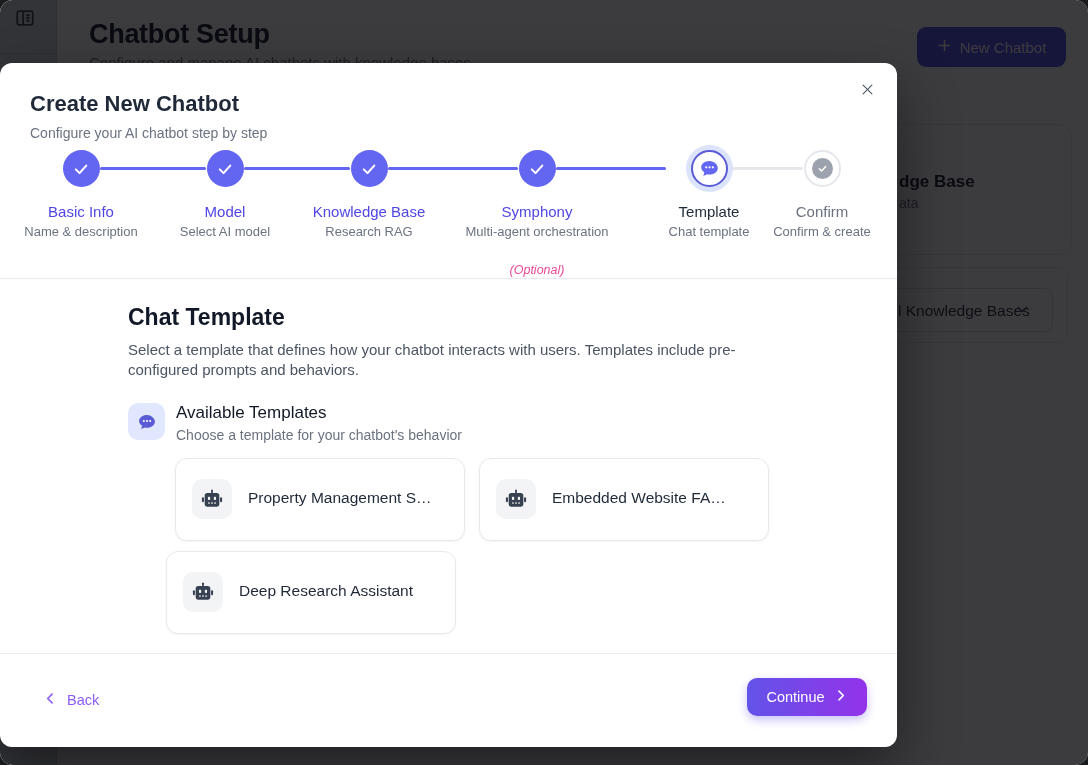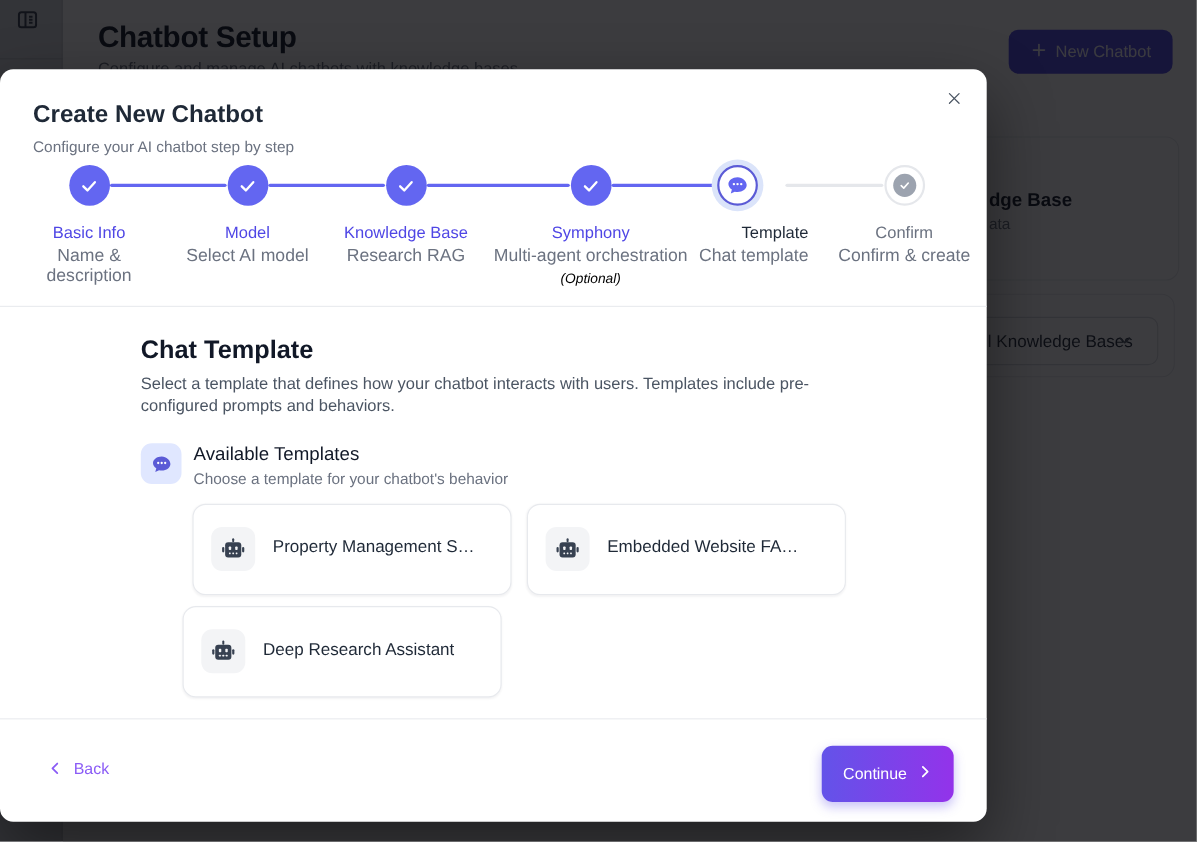--- a/index.html
+++ b/index.html
@@ -1,18 +1,18 @@
 <!DOCTYPE html>
 <html><head>
 <meta charset="utf-8">
 <style>
   * { margin:0; padding:0; box-sizing:border-box; }
   html,body { background:#1a1b1d; }
   body { font-family:"Liberation Sans", sans-serif; }
-  #scene { position:relative; width:1088px; height:765px; overflow:hidden; background:#ffffff; margin:0 auto; }
+  #scene { position:relative; width:1088px; height:765px; overflow:hidden; background:#ffffff; margin:0 auto;border-radius:13px; }
 
   
   .bg-sidebar { position:absolute; left:0; top:0; width:57px; height:765px; background:#d6d9dd; border-right:1px solid #c3c6cb; }
   .bg-sidebar-divider { position:absolute; left:0; top:53px; width:57px; height:1px; background:#b9bcc2; }
   .bg-panel-btn { position:absolute; left:12px; top:6px; width:26px; height:26px; display:flex; align-items:center; justify-content:center; color:#374151; background:transparent; border:none; cursor:pointer; }
   .bg-title { position:absolute; left:89px; top:19px; font-size:27px; font-weight:700; color:#111827; letter-spacing:-0.3px; }
   .bg-subtitle { position:absolute; left:89px; top:54px; font-size:15px; color:#6b7280; }
   .bg-new-btn { position:absolute; left:917px; top:27px; width:149px; height:40px; background:#4f46e5; border:none; border-radius:9px; color:#f5f6ff; font-size:15px; font-family:inherit; display:flex; align-items:center; justify-content:center; gap:8px; cursor:pointer; }
   .bg-card { position:absolute; background:#ffffff; border:1px solid #e5e7eb; border-radius:12px; }
   .bg-kb-card { left:640px; top:124px; width:432px; height:131px; }
@@ -39,43 +39,43 @@
   .step { position:absolute; top:87px; text-align:center; cursor:pointer; }
   .step-circle { width:37px; height:37px; border-radius:50%; margin:0 auto; display:flex; align-items:center; justify-content:center; }
   .step-circle.completed { background:#6366f1; }
   .step-circle.active { background:#ffffff; border:2.5px solid #5b5bd6; box-shadow:0 0 0 5px #dbe4fa; }
   .step-circle.upcoming { background:#ffffff; border:2px solid #e5e7eb; }
   .upcoming-inner { width:21px; height:21px; border-radius:50%; background:#9ca3af; display:flex; align-items:center; justify-content:center; }
   .step-label { margin-top:16px; font-size:15px; font-weight:500; }
   .step.done-step .step-label { color:#4f46e5; }
   .step.active-step .step-label { color:#1f2937; }
   .step.todo-step .step-label { color:#6b7280; }
-  .step-sub { margin-top:4px; font-size:16px; color:#6b7280; }
-  .step-note { margin-top:4px; font-size:12.5px; font-style:italic; color:#000000; }
+  .step-sub { margin-top:4px; font-size:13px; color:#6b7280; }
+  .step-note { margin-top:24px; font-size:12.5px; font-style:italic; color:#ec4899; }
 
   .modal-divider { position:absolute; left:0; top:215px; width:100%; height:1px; background:#e8eaee; }
 
   
   .content-heading { position:absolute; left:128px; top:241px; font-size:23px; font-weight:700; color:#111827; }
   .content-desc { position:absolute; left:128px; top:277px; width:650px; font-size:15px; line-height:20px; color:#4b5563; }
   .section-icon { position:absolute; left:128px; top:340px; width:37px; height:37px; border-radius:10px; background:#e0e7ff; display:flex; align-items:center; justify-content:center; color:#5b5bd6; }
   .section-title { position:absolute; left:176px; top:340px; font-size:17px; font-weight:400; color:#111827; }
   .section-sub { position:absolute; left:176px; top:364px; font-size:14px; color:#6b7280; }
 
   .tpl-card { position:absolute; width:290px; height:83px; background:#ffffff; border:1px solid #e7e9ed; border-radius:12px; box-shadow:0 1px 2px rgba(16,24,40,0.05); padding:20px 16px; display:flex; align-items:flex-start; gap:16px; cursor:pointer; }
   .tpl-card-1 { left:175px; top:395px; }
   .tpl-card-2 { left:479px; top:395px; }
   .tpl-card-3 { left:166px; top:488px; }
   .tpl-icon { width:40px; height:40px; flex:0 0 40px; border-radius:10px; background:#f3f4f6; display:flex; align-items:center; justify-content:center; color:#374151; }
   .tpl-name { font-size:15.5px; font-weight:400; color:#1f2937; margin-top:10px; white-space:nowrap; overflow:hidden; }
 
   
   .footer-divider { position:absolute; left:0; top:590px; width:100%; height:1px; background:#e8eaee; }
   .back-btn { position:absolute; left:43px; top:622px; height:30px; display:flex; align-items:center; gap:9px; background:transparent; border:none; font-family:inherit; font-size:14.5px; color:#8b5cf6; cursor:pointer; }
-  .continue-btn { position:absolute; left:747px; top:615px; width:120px; height:51px; border:none; border-radius:10px; background:linear-gradient(90deg,#6353e9,#9333ea); color:#ffffff; font-family:inherit; font-size:14.5px; display:flex; align-items:center; justify-content:center; gap:8px; cursor:pointer; box-shadow:0 4px 10px rgba(99,83,233,0.35); }
+  .continue-btn { position:absolute; left:747px; top:615px; width:120px; height:38px; border:none; border-radius:10px; background:linear-gradient(90deg,#6353e9,#9333ea); color:#ffffff; font-family:inherit; font-size:14.5px; display:flex; align-items:center; justify-content:center; gap:8px; cursor:pointer; box-shadow:0 4px 10px rgba(99,83,233,0.35); }
 </style>
 </head>
 <body>
 
 <div id="scene">
 
   <div class="bg-sidebar"></div>
   <div class="bg-sidebar-divider"></div>
   <button class="bg-panel-btn">
     <span>
@@ -167,21 +167,21 @@
       <div class="step-circle completed">
         <svg width="18" height="18" viewBox="0 0 24 24" fill="none" stroke="#ffffff" stroke-width="2.8" stroke-linecap="round" stroke-linejoin="round">
             <polyline points="5 12.5 10 17.5 19 7.5"></polyline>
           </svg>
       </div>
       <div class="step-label">Symphony</div>
       <div class="step-sub">Multi-agent orchestration</div>
       <div class="step-note">(Optional)</div>
     </div>
 
-    <div class="step active-step" style="left:605px; width:130px;text-align:right;">
+    <div class="step active-step" style="left:644px; width:130px;">
       <div class="step-circle active">
         <svg width="21" height="21" viewBox="0 0 24 24">
             <path fill="#6366f1" d="M12 3.5c-5.2 0-9.5 3.2-9.5 7.2 0 2.3 1.4 4.4 3.6 5.7L5 20.5l4.1-1.9c.9.2 1.9.3 2.9.3 5.2 0 9.5-3.2 9.5-7.2S17.2 3.5 12 3.5z"></path>
             <circle cx="8.2" cy="10.7" r="1.25" fill="#ffffff"></circle>
             <circle cx="12" cy="10.7" r="1.25" fill="#ffffff"></circle>
             <circle cx="15.8" cy="10.7" r="1.25" fill="#ffffff"></circle>
           </svg>
       </div>
       <div class="step-label">Template</div>
       <div class="step-sub">Chat template</div>

